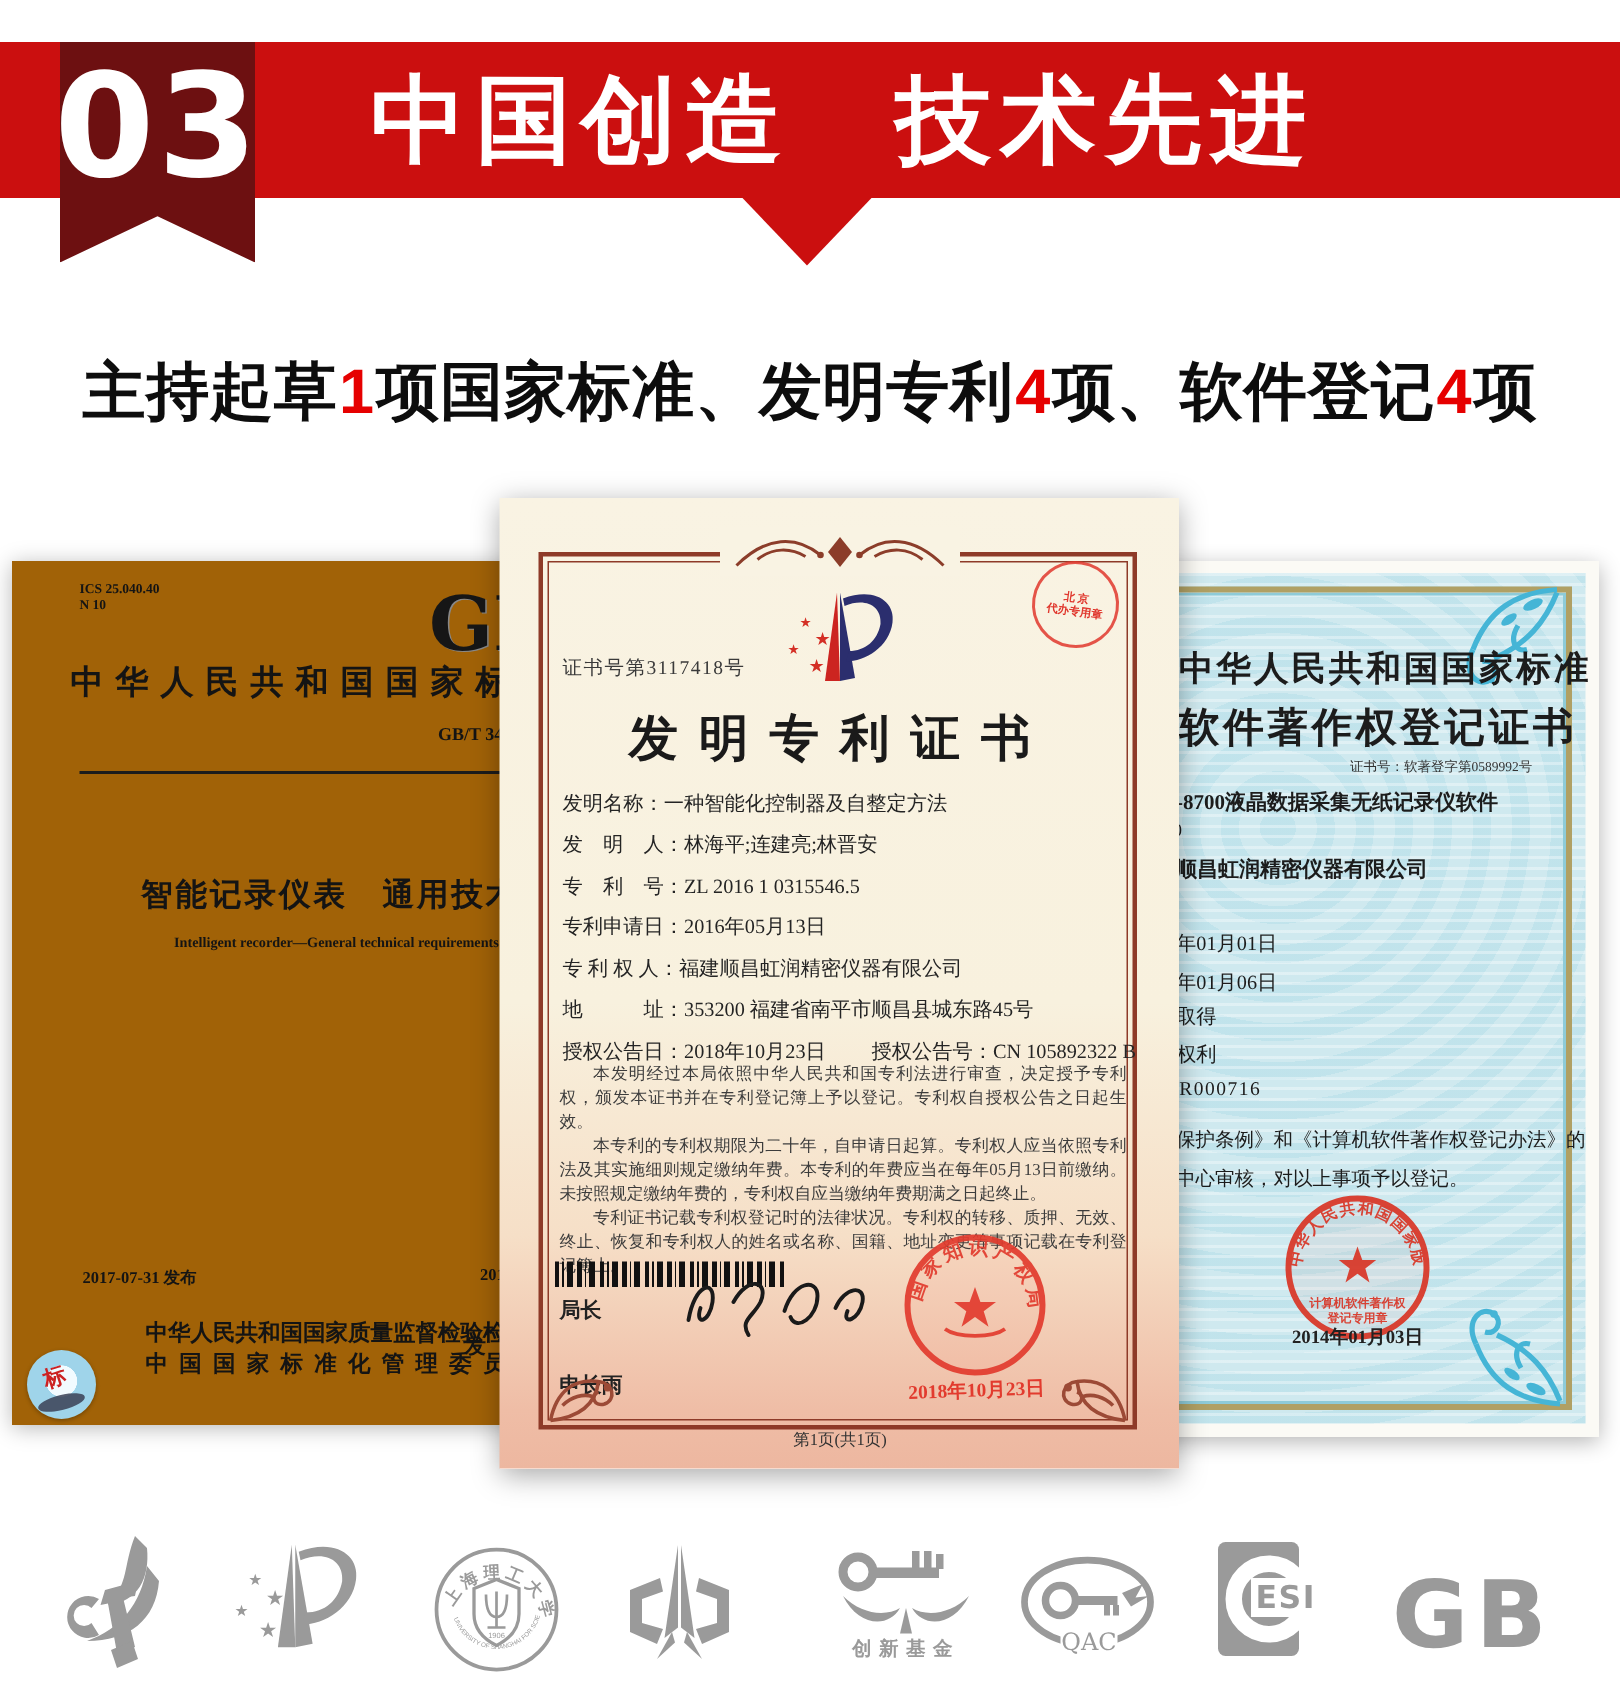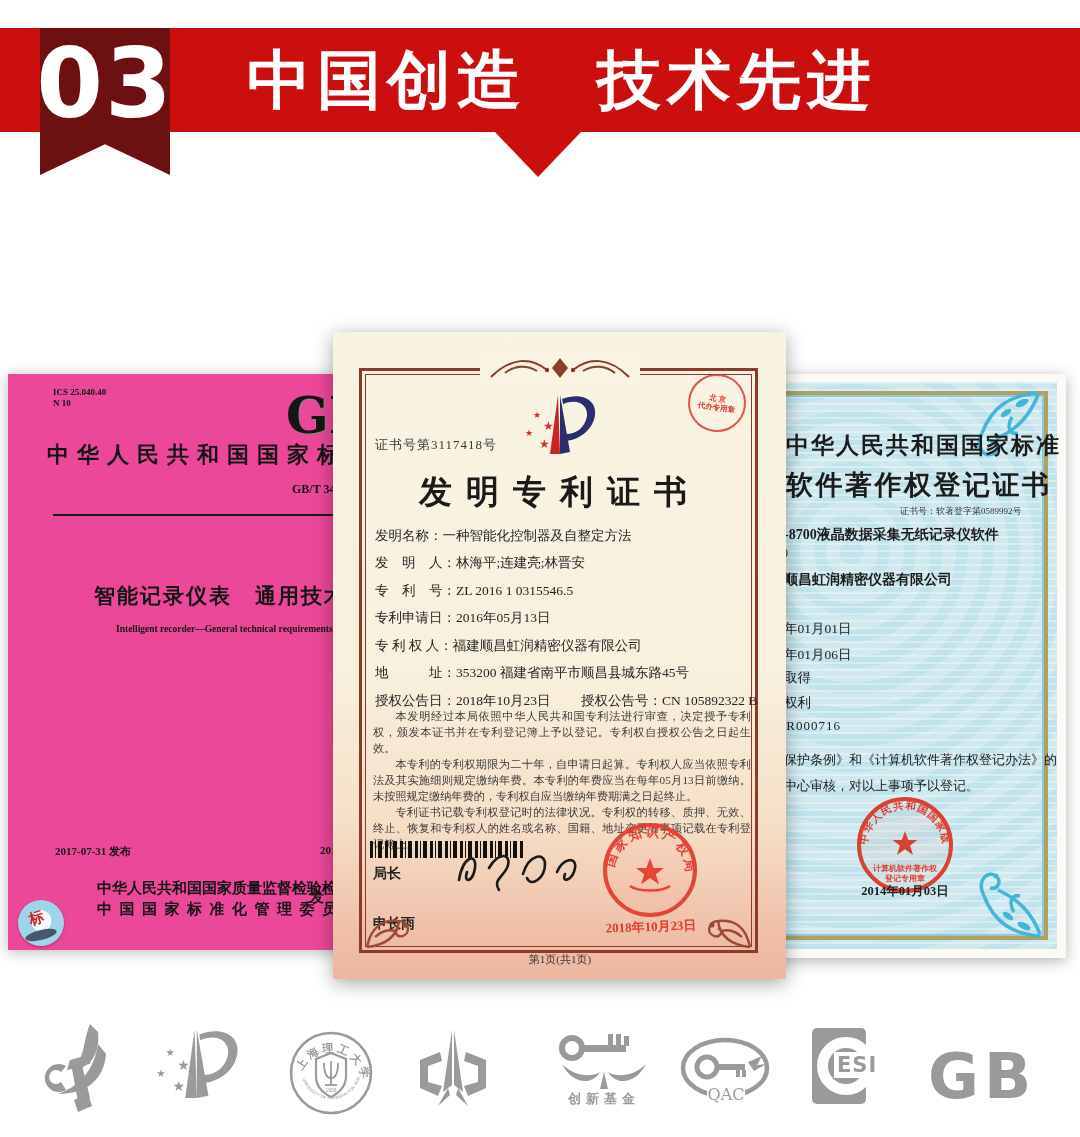--- a/index.html
+++ b/index.html
@@ -19,21 +19,21 @@
   .banner-title{position:absolute;left:44px;right:0;top:28px;height:104px;display:flex;
           align-items:center;justify-content:center;color:#ffffff;font-size:64px;font-weight:bold;
           letter-spacing:6px;white-space:nowrap;}
 
   .subtitle{position:absolute;left:0;top:233px;width:1080px;text-align:center;
           font-size:42px;font-weight:bold;color:#0d0d0d;letter-spacing:0.5px;white-space:nowrap;}
   .subtitle .num{color:#e60000;padding:0 1px;}
 
   
   .cert{position:absolute;overflow:hidden;}
-  .cert-std{left:8px;top:374px;width:337px;height:576px;background:#ec4899;z-index:1;
+  .cert-std{left:8px;top:374px;width:337px;height:576px;background:#a16207;z-index:1;
             box-shadow:0 2px 14px rgba(0,0,0,.28);color:#141414;font-family:"Liberation Serif",serif;}
   .cert-std *{position:absolute;white-space:nowrap;}
   .std-ics{left:45px;top:13px;font-size:9px;font-weight:bold;line-height:11px;}
   .std-gb-logo{left:278px;top:12px;font-size:50px;font-weight:bold;font-family:"DejaVu Serif",serif;
             color:#161616;text-shadow:1px 1px 0 #888;}
   .std-title{left:39px;top:66px;font-size:22px;font-weight:bold;letter-spacing:8px;}
   .std-code{left:284px;top:108px;font-size:12px;font-weight:bold;}
   .std-rule{left:45px;top:140px;width:292px;height:2px;background:#1c1c1c;}
   .std-doc-title{left:86px;top:208px;font-size:21px;font-weight:bold;letter-spacing:2px;}
   .std-doc-sub{left:108px;top:250px;font-size:9.5px;font-weight:bold;}
@@ -131,20 +131,23 @@
 
 <div class="page">
 
   <div class="banner"></div>
   <div class="banner-tri"></div>
   <div class="banner-title">中国创造　技术先进</div>
   <div class="ribbon">
     <span class="ribbon-num">03</span>
   </div>
 
+  <div class="subtitle">
+    <span>主持起草</span><span class="num">1</span><span>项国家标准、发明专利</span><span class="num">4</span><span>项、软件登记</span><span class="num">4</span><span>项</span>
+  </div>
 
   <div class="cert cert-std">
     <div class="std-ics">
       <span style="position:static">ICS 25.040.40</span><br>
       <span style="position:static">N 10</span>
     </div>
     <div class="std-gb-logo">GB</div>
     <div class="std-title">中华人民共和国国家标准</div>
     <div class="std-code">GB/T 34</div>
     <div class="std-rule"></div>

